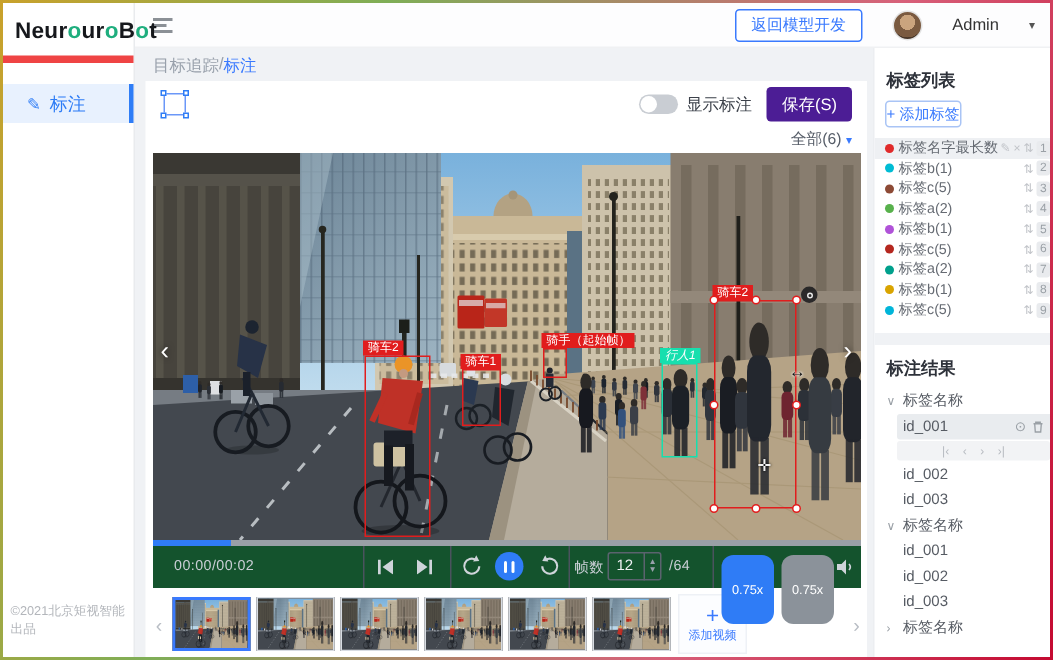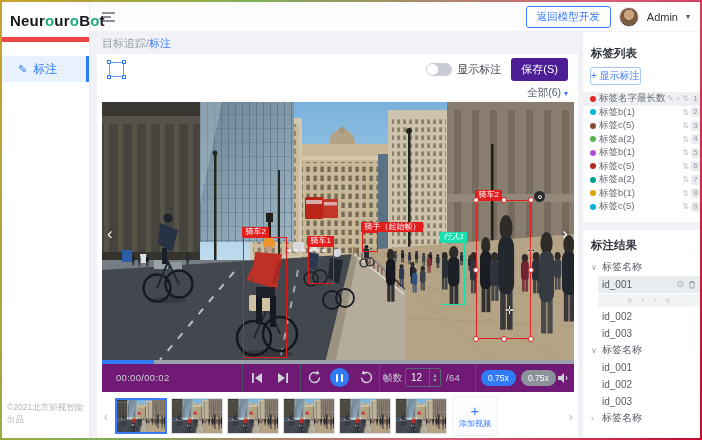--- a/index.html
+++ b/index.html
@@ -12,21 +12,21 @@
   .logo .g { color:#1fae7e; }
   .nav-item { margin-top:14px; height:26px; display:flex; align-items:center; gap:6px; padding-left:16px;
               background:#e8f1fe; border-right:3px solid #2f7df6; color:#2f7df6; font-size:12px; cursor:pointer; }
   .nav-item .pen { font-size:11px; }
   .side-foot { position:absolute; bottom:12px; left:5px; font-size:8.5px; color:#b3b6bb; }
   
   .topbar { position:absolute; left:88px; right:0; top:0; height:30px; background:#fdfdfe; border-bottom:1px solid #f0f1f3; display:flex; align-items:center; z-index:4; }
   .burger { margin-left:12px; width:13px; cursor:pointer; }
   .burger i { display:block; height:2px; background:#8b9096; margin:2px 0; }
   .burger i:nth-child(2){ width:9px; }
-  .top-right { margin-left:auto; display:flex; align-items:center; gap:8px; margin-right:10px; }
+  .top-right { margin-left:auto; display:flex; align-items:center; gap:20px; margin-right:10px; }
   .back-btn { border:1px solid #3a7afe; color:#3a7afe; background:#fff; font-size:10.5px; padding:3px 10px; border-radius:3px; cursor:pointer; }
   .avatar { width:20px; height:20px; border-radius:50%; background:radial-gradient(circle at 50% 38%, #caa47e 0 35%, #7a5a40 36% 70%, #4a382a 71%); border:1px solid #e2e2e2; }
   .uname { font-size:11px; color:#333; }
   .ucaret { font-size:8px; color:#555; }
   
   .main { position:absolute; left:88px; top:30px; width:492px; bottom:0; background:#f0f2f5; }
   .crumbs { height:22px; display:flex; align-items:center; padding-left:12px; font-size:11px; }
   .crumb-a { color:#98a0ab; } .crumb-b { color:#3a7afe; }
   .card { margin:0 4px 0 7px; background:#fff; height:calc(100% - 22px); position:relative; }
   .toolrow { height:30px; display:flex; align-items:center; padding:0 10px 0 12px; }
@@ -50,29 +50,29 @@
   .nav-ch.l { left:5px; } .nav-ch.r { right:6px; }
   .abox { position:absolute; border:1.6px solid; z-index:6; }
   .abox .tag { position:absolute; left:-1.6px; top:-11px; color:#fff; font-size:8px; line-height:10px; padding:0 3px; white-space:nowrap; }
   .handle { position:absolute; width:6px; height:6px; border-radius:50%; background:#fff; border:1.4px solid #e11d1d; }
   .lockbtn { position:absolute; width:11px; height:11px; border-radius:50%; background:rgba(25,25,28,.85); z-index:7; display:flex; align-items:center; justify-content:center; }
   .lockbtn i { width:4px; height:4px; border:1.2px solid #e8e8e8; border-radius:50%; }
   .cursor { position:absolute; z-index:8; font-size:11px; color:#111; text-shadow:0 0 2px #fff,0 0 2px #fff; }
   .cursor.move { color:#f2f2f2; text-shadow:0 0 2px #000; }
   .progress { position:absolute; top:258px; left:0; width:472px; height:4px; background:#9aa0a7; }
   .progress i { display:block; height:100%; width:11%; background:#2f7cf6; }
-  .controls { position:absolute; top:262px; left:0; width:472px; height:28px; background:#701a75; }
+  .controls { position:absolute; top:262px; left:0; width:472px; height:28px; background:#14532d; }
   .controls .div { position:absolute; top:0; width:1px; height:28px; background:#4a535e; }
   .ctext { position:absolute; top:8px; font-size:9.5px; color:#c9ced5; letter-spacing:.3px; }
   .cicon { position:absolute; cursor:pointer; }
   .pausebtn { position:absolute; left:228px; top:4px; width:19px; height:19px; border-radius:50%; background:#2f7cf6; display:flex; align-items:center; justify-content:center; gap:2.5px; cursor:pointer; }
   .pausebtn i { width:2.2px; height:8px; background:#fff; border-radius:1px; }
   .fr-input { position:absolute; left:303px; top:4px; width:36px; height:19px; background:transparent; border:1px solid #5a636e; border-radius:2px; color:#eef1f4; font-size:10px; padding:0 10px 0 5px; }
   .spin { position:absolute; left:327px; top:4px; width:11px; height:19px; border-left:1px solid #5a636e; display:flex; flex-direction:column; align-items:center; justify-content:center; color:#98a1ab; font-size:5.5px; line-height:5px; cursor:pointer; }
-  .pill { position:absolute; top:6px; font-size:8.5px; color:#fff; padding:3px 7px; border-radius:8px; cursor:pointer; }
+  .pill { position:absolute; top:6px; font-size:8.5px; color:#fff; padding:18px 7px; border-radius:8px; cursor:pointer; }
   .pill.blue { left:379px; background:#2f7cf6; } .pill.gray { left:419px; background:#8b929a; }
   
   .strip { height:48px; display:flex; align-items:center; padding:0 2px 0 4px; }
   .strip .arrow { font-size:13px; color:#b9bec5; width:10px; text-align:center; cursor:pointer; }
   .thumb { width:52px; height:36px; border:1px solid #d8dce2; margin-left:4px; cursor:pointer; background:#23262b; }
   .thumb.sel { border:2px solid #3a7afe; }
   .thumb svg { display:block; width:100%; height:100%; }
   .add-tile { width:46px; height:40px; margin-left:5px; display:flex; flex-direction:column; align-items:center; justify-content:center; color:#3a7afe; background:#fcfdff; border:1px solid #eef1f6; cursor:pointer; }
   .add-tile .p { font-size:15px; line-height:14px; } .add-tile .t { font-size:8px; }
   .strip .sp { flex:1; }
@@ -488,21 +488,21 @@
           <span class="t">添加视频</span>
         </div>
         <span class="sp"></span>
         <span class="arrow">›</span>
       </div>
     </div>
   </div>
 
   <aside class="rpanel">
     <div class="rp-title">标签列表</div>
-    <button class="add-label-btn">+ 显示标注</button>
+    <button class="add-label-btn">+ 添加标签</button>
 
     <div class="lrow sel">
       <span class="dot" style="background: rgb(224, 42, 42);"></span>
       <span class="lname">标签名字最长数...</span>
       <span class="licon">✎</span>
       <span class="licon">×</span>
       <span class="licon">⇅</span>
       <span class="badge">1</span>
     </div>
     <div class="lrow">

